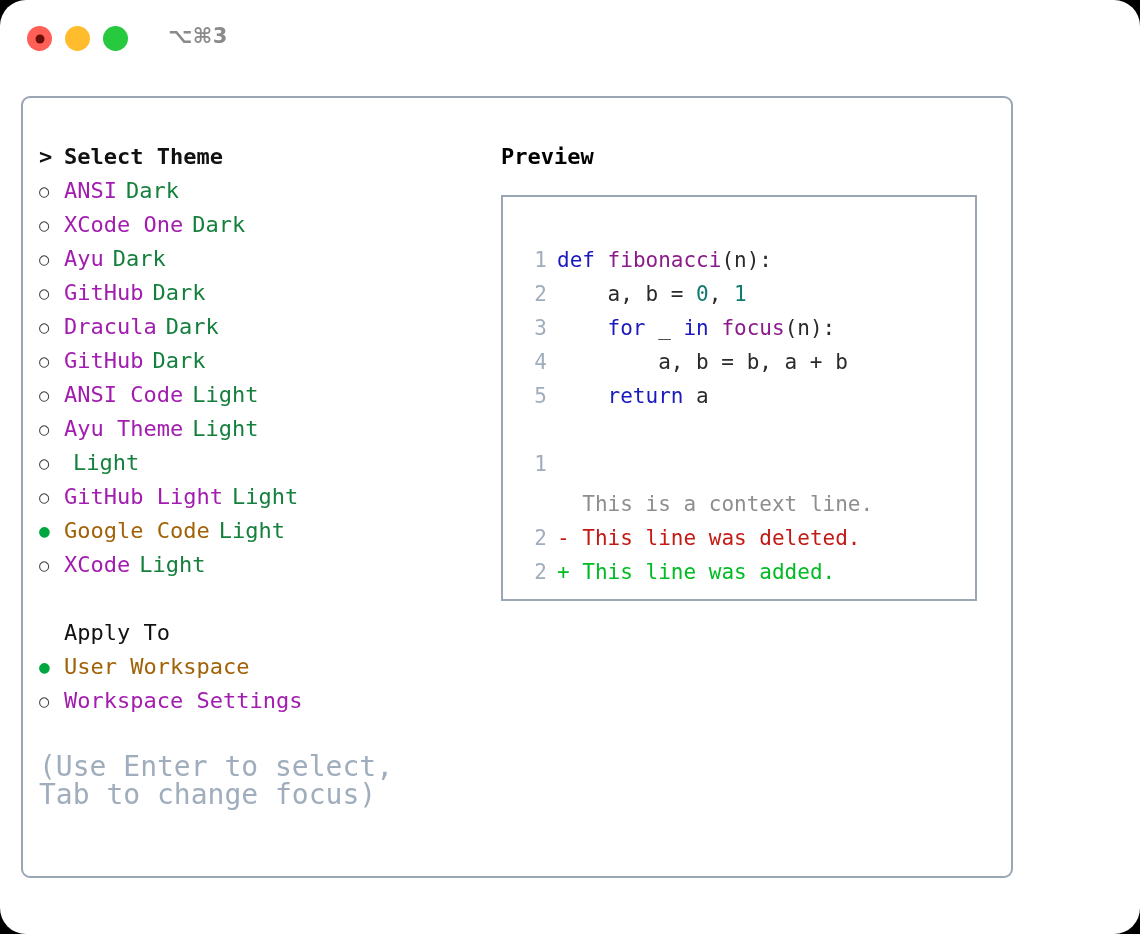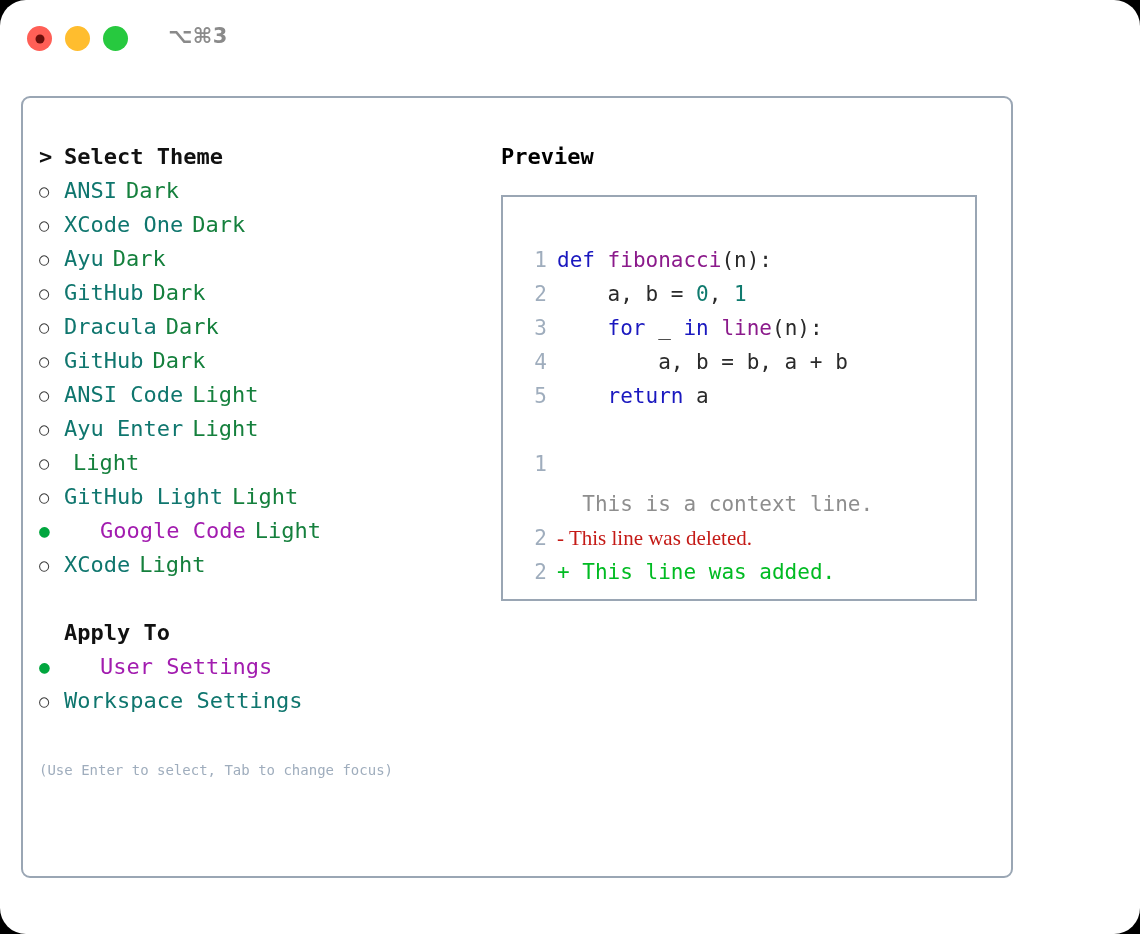--- a/index.html
+++ b/index.html
@@ -119,47 +119,46 @@
     color: #3c3c3c;
     text-align: left;
   }
   .bullet.filled {
     color: #00a63e;
     font-size: 18px;
   }
   .bullet.blank { color: transparent; }
 
   .item-label {
-    color: #0f766e;
+    color: #a21caf;
   }
   .item-label.selected {
-    color: #a21caf;
-    margin-left: 36px;
+    color: #a16207;
   }
 
   .badge {
     color: #15803d;
     margin-left: 9px;
   }
 
   .section-title {
-    font-weight: 700;
+    font-weight: 400;
     color: #111111;
     text-align: center;
   }
 
   .spacer-sm { height: 34px; }
 
   .hint {
     position: absolute;
     left: 16px;
     top: 655px;
     width: 420px;
-    font-size: 14px;
-    line-height: 34px;
+    font-size: 28px;
+    line-height: 28px;
     color: #9fadbd;
   }
 
   
   .right-col {
     position: absolute;
     left: 478px;
     top: 42px;
     width: 500px;
   }
@@ -195,21 +194,21 @@
   .code-text { color: #2a2a2a; }
 
   .tok-kw   { color: #1a18bf; }
   .tok-fn   { color: #8b1a8b; }
   .tok-num  { color: #0f7a6e; }
   .tok-pl   { color: #2a2a2a; }
 
   .gap-row { height: 34px; }
 
   .diff-ctx { color: #8e8e8e; margin-top: 40px; }
-  .diff-del { color: #c41a16; font-family: Liberation Serif, serif; }
+  .diff-del { color: #c41a16; }
   .diff-add { color: #00bb22; }
 </style>
 </head>
 <body>
 
 <div class="window">
 
   <div class="titlebar">
     <div class="traffic">
       <div class="dot dot-red"></div>
@@ -259,21 +258,21 @@
             <span class="item-label">GitHub</span>
             <span class="badge">Dark</span>
           </div>
           <div class="row">
             <span class="bullet">○</span>
             <span class="item-label">ANSI Code</span>
             <span class="badge">Light</span>
           </div>
           <div class="row">
             <span class="bullet">○</span>
-            <span class="item-label">Ayu Enter</span>
+            <span class="item-label">Ayu Theme</span>
             <span class="badge">Light</span>
           </div>
           <div class="row">
             <span class="bullet">○</span>
             <span class="badge">Light</span>
           </div>
           <div class="row">
             <span class="bullet">○</span>
             <span class="item-label">GitHub Light</span>
             <span class="badge">Light</span>
@@ -293,39 +292,39 @@
       <div class="spacer-sm"></div>
 
       <div class="row">
         <span class="bullet blank">○</span>
         <span class="section-title">Apply To</span>
       </div>
 
       <div id="apply-to-list">
           <div class="row">
             <span class="bullet filled">●</span>
-            <span class="item-label selected">User Settings</span>
+            <span class="item-label selected">User Workspace</span>
           </div>
           <div class="row">
             <span class="bullet">○</span>
             <span class="item-label">Workspace Settings</span>
           </div>
         </div>
     </div>
 
     <div class="hint">(Use Enter to select, Tab to change focus)</div>
 
     <div class="right-col">
       <div class="preview-title">Preview</div>
 
       <div class="preview-box">
         <div id="code-block">
             <div class="code-line"><span class="lineno">1</span><span class="code-text"><span class="tok-kw">def</span><span class="tok-pl"> </span><span class="tok-fn">fibonacci</span><span class="tok-pl">(n):</span></span></div>
             <div class="code-line"><span class="lineno">2</span><span class="code-text"><span class="tok-pl">    a, b = </span><span class="tok-num">0</span><span class="tok-pl">, </span><span class="tok-num">1</span></span></div>
-            <div class="code-line"><span class="lineno">3</span><span class="code-text"><span class="tok-pl">    </span><span class="tok-kw">for</span><span class="tok-pl"> _ </span><span class="tok-kw">in</span><span class="tok-pl"> </span><span class="tok-fn">line</span><span class="tok-pl">(n):</span></span></div>
+            <div class="code-line"><span class="lineno">3</span><span class="code-text"><span class="tok-pl">    </span><span class="tok-kw">for</span><span class="tok-pl"> _ </span><span class="tok-kw">in</span><span class="tok-pl"> </span><span class="tok-fn">focus</span><span class="tok-pl">(n):</span></span></div>
             <div class="code-line"><span class="lineno">4</span><span class="code-text"><span class="tok-pl">        a, b = b, a + b</span></span></div>
             <div class="code-line"><span class="lineno">5</span><span class="code-text"><span class="tok-pl">    </span><span class="tok-kw">return</span><span class="tok-pl"> a</span></span></div>
           </div>
         <div class="gap-row"></div>
         <div id="diff-block">
             <div class="code-line"><span class="lineno">1</span><span class="diff-ctx"><span> </span> <span>This is a context line.</span></span></div>
             <div class="code-line"><span class="lineno">2</span><span class="diff-del"><span>-</span> <span>This line was deleted.</span></span></div>
             <div class="code-line"><span class="lineno">2</span><span class="diff-add"><span>+</span> <span>This line was added.</span></span></div>
           </div>
       </div>

